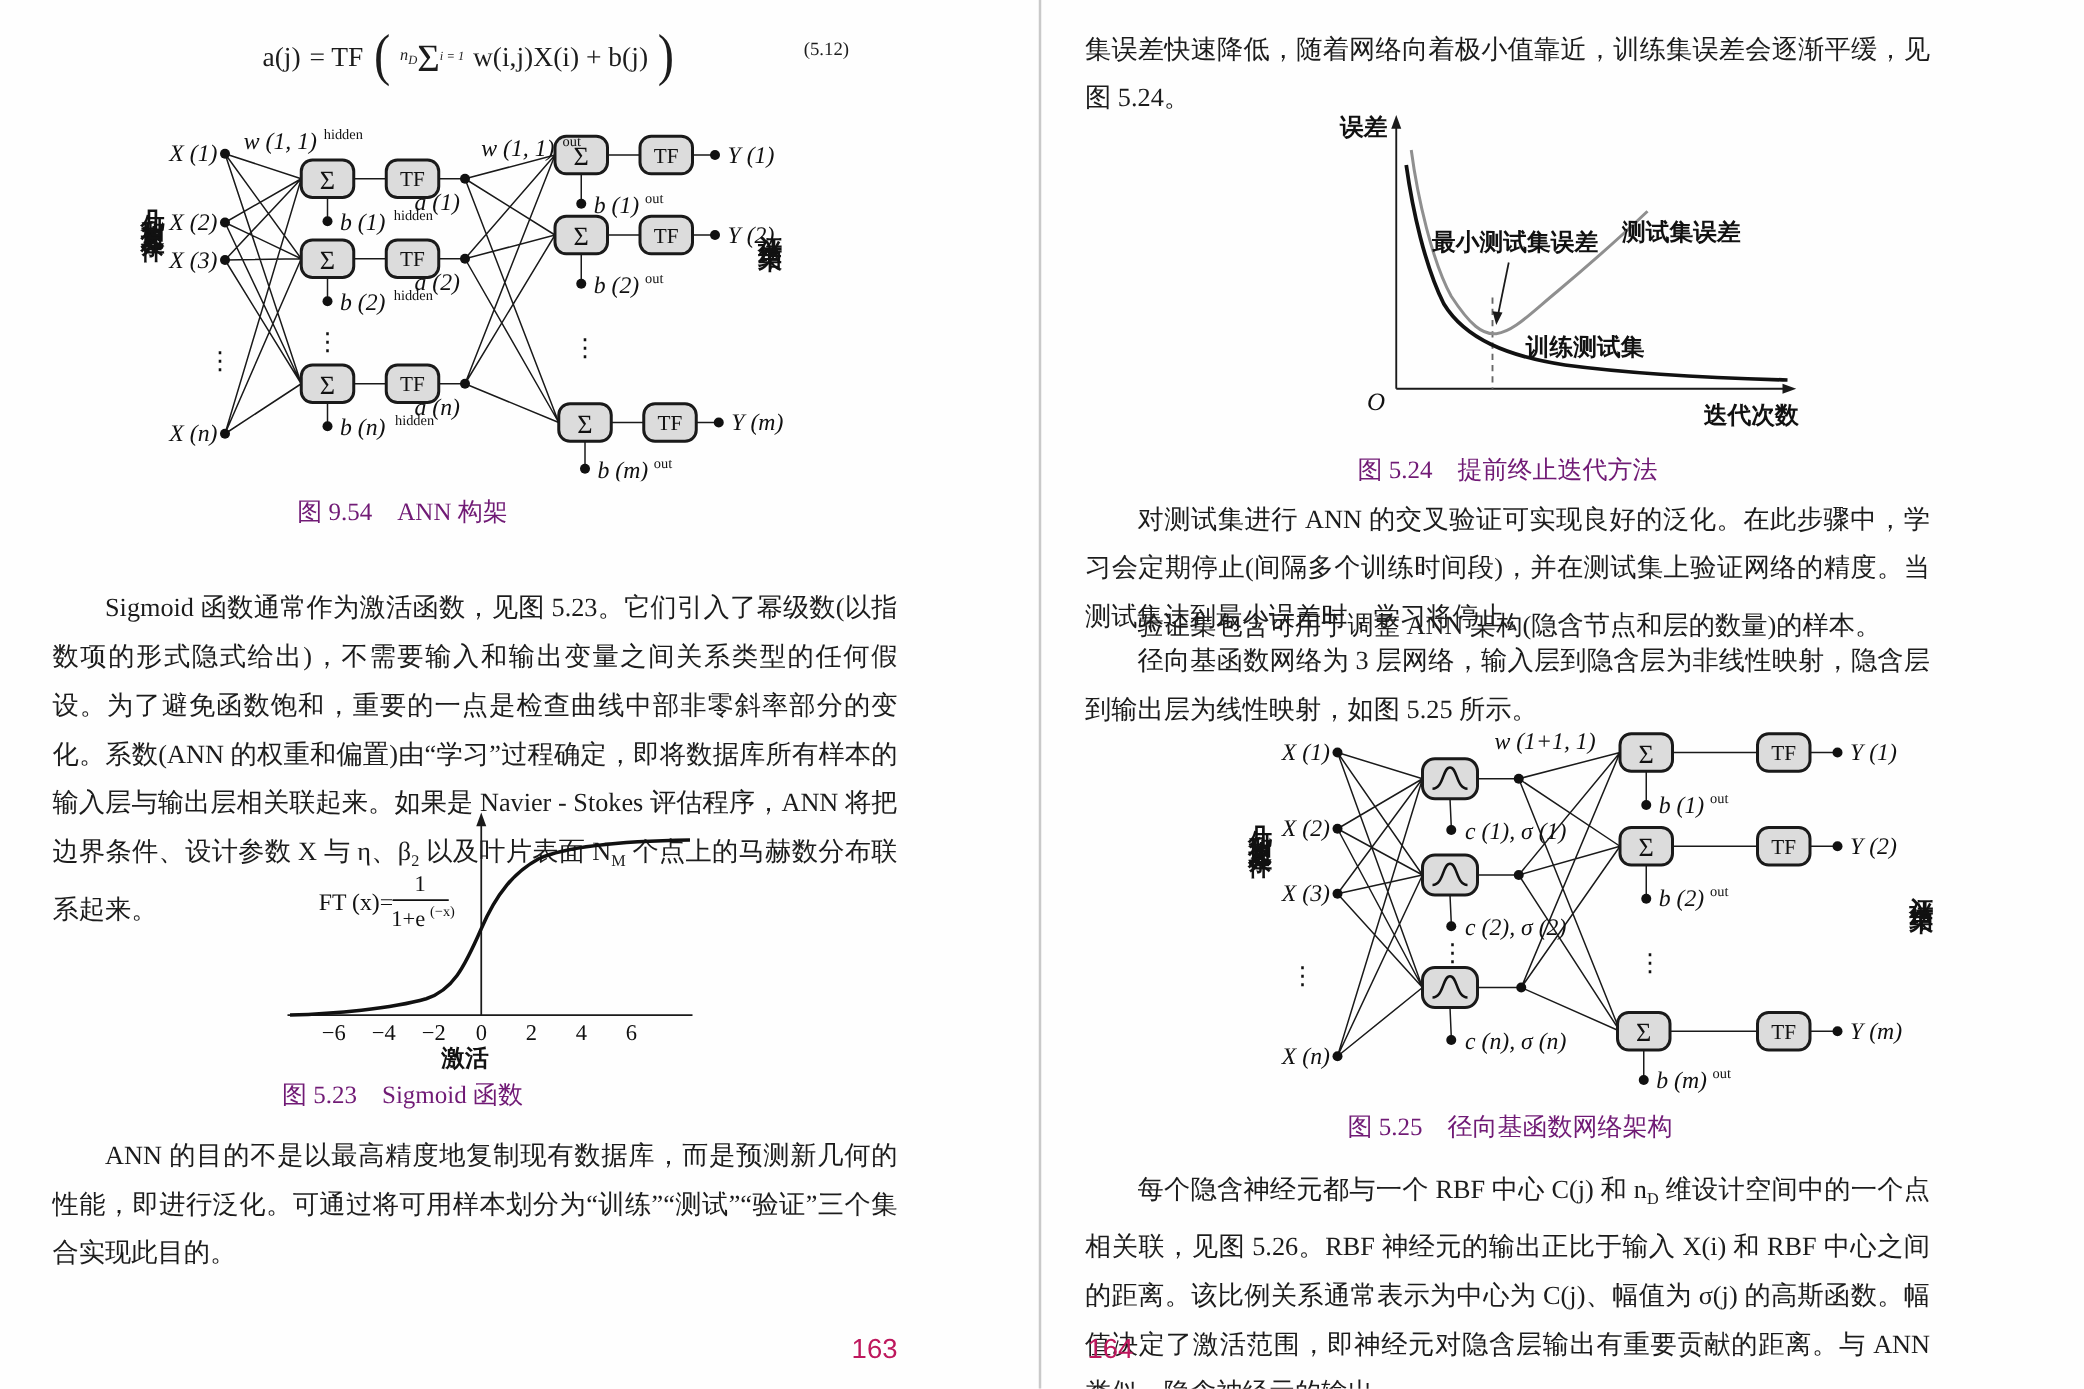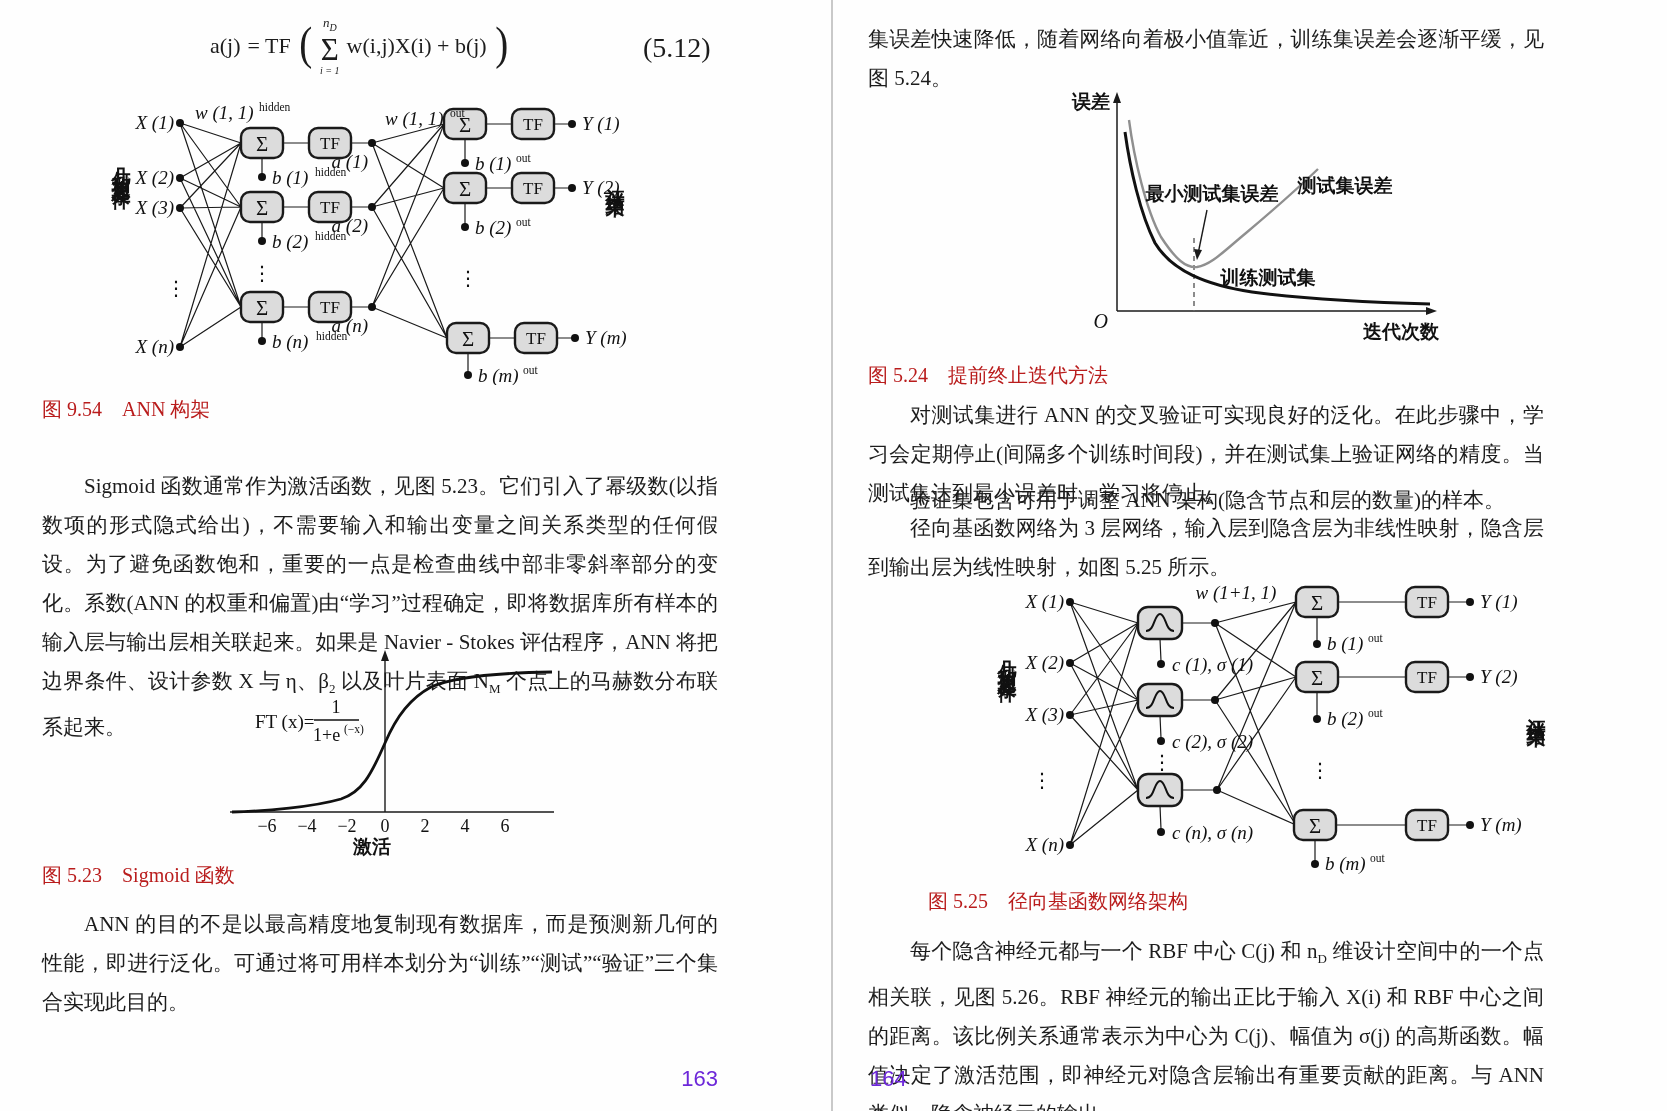--- a/index.html
+++ b/index.html
@@ -9,38 +9,38 @@
   }
   .spread{position:relative;width:1667px;height:1111px;background:#fefefe;}
   .divider{position:absolute;left:831px;top:0;width:2px;height:1111px;background:#c9c9c9;}
   .page{position:absolute;top:0;width:676px;height:1111px;}
   .page.left{left:42px;}
   .page.right{left:868px;}
   .body-p{position:absolute;left:0;width:676px;margin:0;font-size:21px;line-height:39px;
     text-align:justify;text-indent:2em;}
   .body-p.noindent{text-indent:0;}
   .body-p sub{font-size:13px;}
-  .caption{position:absolute;left:0;width:560px;text-align:left;font-size:20px;color:#b91c1c;}
+  .caption{position:absolute;left:0;width:560px;text-align:center;font-size:20px;color:#701a75;}
   .caption.wide{width:676px;}
-  .pagenum{position:absolute;top:1066px;font-size:22px;font-family:"Liberation Sans","DejaVu Sans",sans-serif;color:#6d28d9;}
+  .pagenum{position:absolute;top:1066px;font-size:22px;font-family:"Liberation Sans","DejaVu Sans",sans-serif;color:#be185d;}
   .pagenum.pn-left-page{left:0;width:676px;text-align:right;padding-right:4px;}
   .pagenum.pn-right-page{left:2px;}
   .vlabel{position:absolute;writing-mode:vertical-rl;text-orientation:upright;
     font-family:"Liberation Sans","DejaVu Sans",sans-serif;font-weight:bold;
     font-size:19px;letter-spacing:4px;color:#111;}
   
   .equation{position:absolute;left:168px;top:10px;height:72px;display:flex;align-items:center;gap:7px;font-size:22px;}
   .eq-var{}
   .bigp{font-size:46px;font-weight:300;transform:scaleX(.85);margin-top:-6px;}
-  .sum{display:inline-flex;flex-direction:column;align-items:center;line-height:1;}
+  .sum{display:inline-flex;flex-direction:row;align-items:center;line-height:1;}
   .sum-top{font-size:13px;font-style:italic;}
   .sum-top sub{font-size:10px;}
   .sum-sig{font-size:31px;margin:1px 0;}
   .sum-bot{font-size:10px;font-style:italic;}
-  .eq-num{position:absolute;left:601px;top:32px;font-size:28px;}
+  .eq-num{position:absolute;left:601px;top:32px;font-size:15px;}
   svg text{fill:#111;}
   .mtxt{font-family:"Liberation Serif","DejaVu Serif",serif;font-style:italic;font-size:19px;}
   .msup{font-family:"Liberation Serif","DejaVu Serif",serif;font-size:11.5px;}
   .boxsig{font-family:"Liberation Serif","DejaVu Serif",serif;font-size:21px;}
   .boxtf{font-family:"Liberation Serif","DejaVu Serif",serif;font-size:17px;}
   .cjk-b{font-family:"Liberation Sans","DejaVu Sans",sans-serif;font-weight:bold;font-size:19px;}
   .tick{font-family:"Liberation Serif","DejaVu Serif",serif;font-size:18px;}
   .vdots{font-size:20px;font-family:"DejaVu Sans",sans-serif;}
 </style>
 </head>

